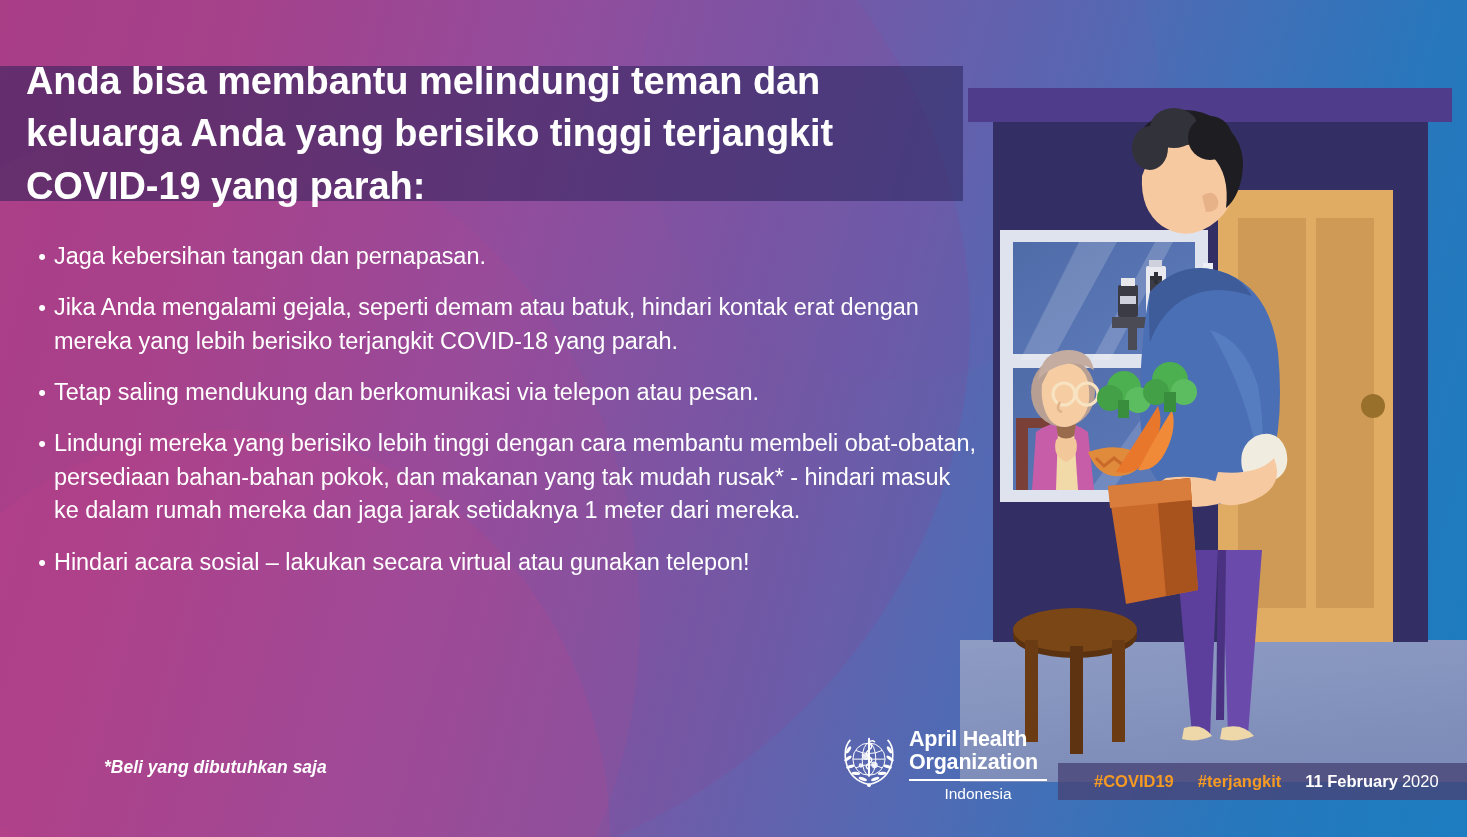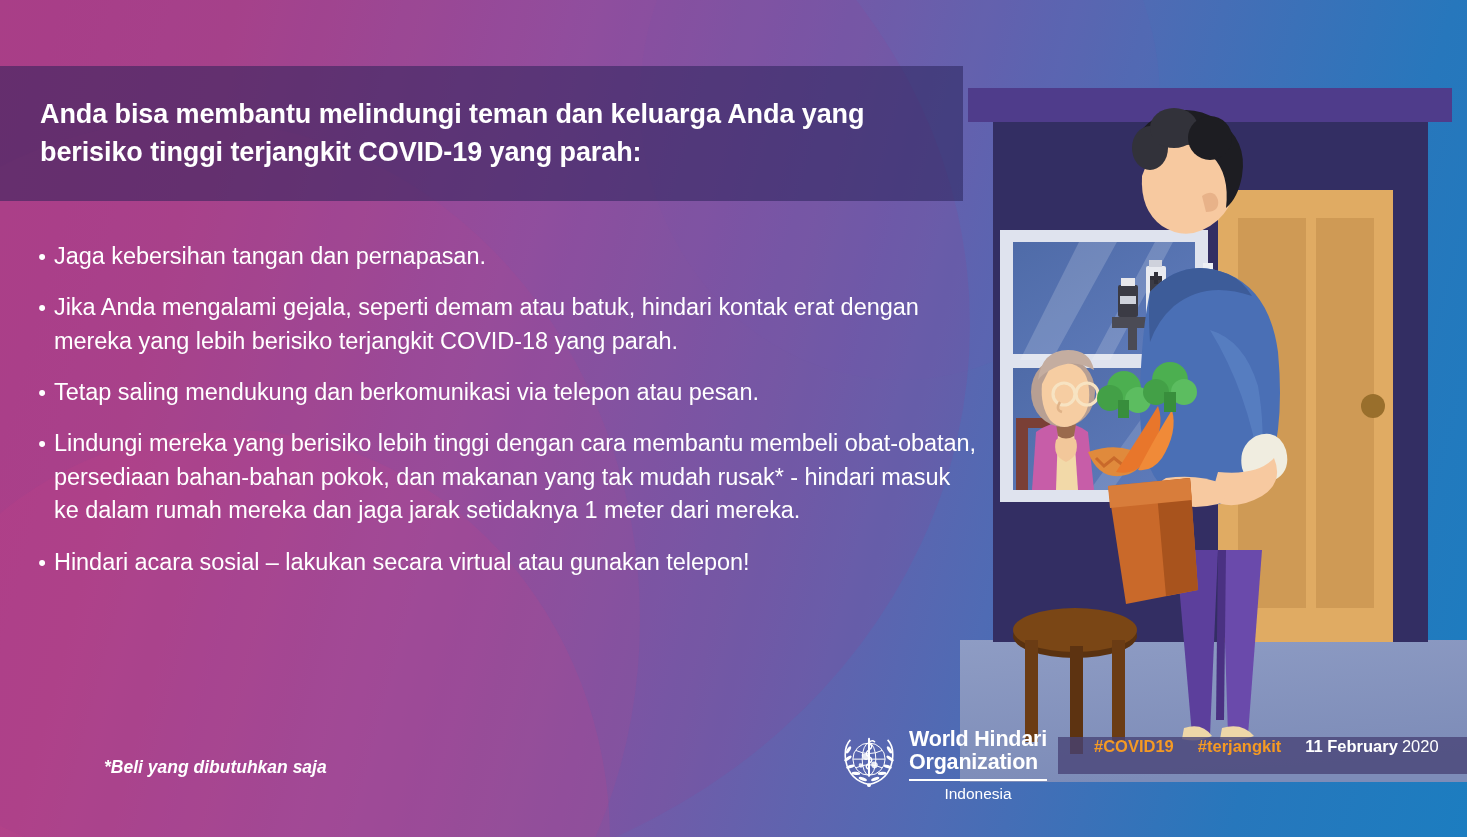--- a/index.html
+++ b/index.html
@@ -20,22 +20,22 @@
   .blob-c{width:760px;height:820px;left:-150px;top:430px;background:rgba(205,70,135,0.15);}
   .blob-d{width:520px;height:560px;left:640px;top:-180px;background:rgba(120,90,180,0.10);}
 
   
   #headline-banner{
     position:absolute;left:0;top:66px;width:963px;height:135px;
     background:rgba(38,32,86,0.52);
     display:flex;align-items:center;
   }
   #headline-text{
-    color:#fff;font-size:27px;font-weight:bold;line-height:1.38;
-    padding:0 40px;letter-spacing:-0.1px;
+    color:#fff;font-size:38px;font-weight:bold;line-height:1.38;
+    padding:0 26px;letter-spacing:-0.1px;
   }
 
   
   #bullet-list{
     position:absolute;left:30px;top:240px;width:950px;
   }
   .bullet-row{display:flex;align-items:flex-start;margin-bottom:18px;}
   .bullet-dot{
     color:#fff;font-size:22px;line-height:1.42;width:24px;flex:0 0 24px;
     text-align:center;margin-top:1px;
@@ -53,23 +53,23 @@
   
   #who-logo{position:absolute;left:838px;top:728px;display:flex;align-items:flex-start;}
   #who-emblem{width:62px;height:62px;flex:0 0 62px;margin-top:2px;}
   #who-wordmark{margin-left:9px;}
   .who-line{color:#fff;font-size:21.5px;font-weight:bold;line-height:1.06;letter-spacing:-0.2px;}
   #who-divider{height:2px;background:#fff;margin:5px 0 4px 0;width:138px;}
   #who-country{color:#fff;font-size:15.5px;text-align:center;width:138px;}
 
   
   #tag-bar{
-    position:absolute;left:1058px;top:737px;width:409px;height:37px;
+    position:absolute;left:1058px;top:763px;width:409px;height:37px;
     background:rgba(72,66,118,0.78);
-    display:flex;align-items:flex-start;
+    display:flex;align-items:center;
   }
   #tag-inner{display:flex;align-items:baseline;padding-left:36px;}
   .hashtag{color:#f59a23;font-size:16.5px;font-weight:bold;margin-right:24px;}
   .date-bold{color:#fff;font-size:16.5px;font-weight:bold;}
   .date-year{color:#fff;font-size:16.5px;font-weight:normal;margin-left:4px;}
 
   
   #illustration{position:absolute;left:960px;top:80px;width:507px;height:702px;}
   #illustration svg{display:block;}
 </style>
@@ -310,21 +310,21 @@
           <ellipse cx="83" cy="32" rx="6.5" ry="2.6" transform="rotate(58 83 32)"></ellipse>
           <ellipse cx="84" cy="46" rx="7" ry="2.6" transform="rotate(36 84 46)"></ellipse>
           <ellipse cx="80" cy="59" rx="7" ry="2.6" transform="rotate(18 80 59)"></ellipse>
           <ellipse cx="71" cy="70" rx="7" ry="2.6" transform="rotate(-4 71 70)"></ellipse>
           <ellipse cx="60" cy="79" rx="7" ry="2.6" transform="rotate(-20 60 79)"></ellipse>
           <circle cx="50" cy="89" r="3"></circle>
         </g>
       </svg>
     </div>
     <div id="who-wordmark">
-      <div class="who-line">World Hindari</div>
+      <div class="who-line">April Health</div>
       <div class="who-line">Organization</div>
       <div id="who-divider"></div>
       <div id="who-country">Indonesia</div>
     </div>
   </div>
 
   <div id="tag-bar">
     <div id="tag-inner">
       <span class="hashtag">#COVID19</span>
       <span class="hashtag">#terjangkit</span>

